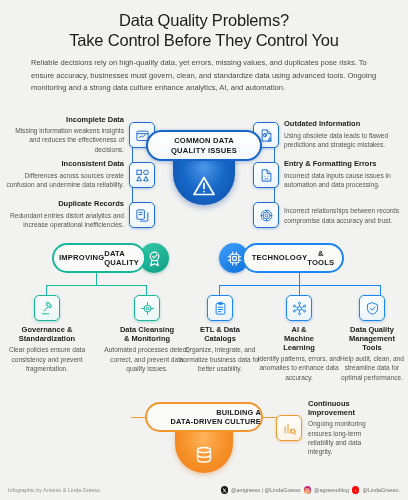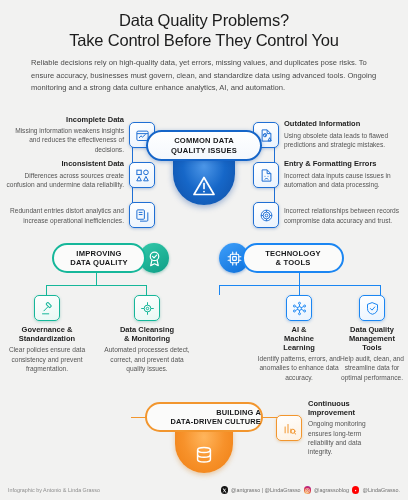--- a/index.html
+++ b/index.html
@@ -69,21 +69,21 @@
   #pillars { top:236px; height:150px; }
   .pill-head { position:absolute; display:flex; align-items:center; }
   .pill-badge {
     width:30px; height:30px; border-radius:50%;
     display:flex; align-items:center; justify-content:center;
     flex:none;
   }
   .pill-label {
     height:30px; border-radius:16px;
     background:#fbfbfa; border:2.2px solid;
-    display:flex; flex-direction:column; align-items:center; justify-content:center;
+    display:flex; flex-direction:row; align-items:center; justify-content:center;
     font-size:7.6px; font-weight:700; color:#17181a; line-height:1.24; letter-spacing:.2px;
     padding:0 9px; position:relative; z-index:2;
   }
   .teal  { border-color:#16b79a; }
   .blue  { border-color:#1b86f2;text-align:center; }
   .badge-teal { background:linear-gradient(150deg,#34c9aa,#0e9e86); box-shadow:0 1px 3px rgba(10,140,115,.4); }
   .badge-blue { background:linear-gradient(150deg,#3fa0fb,#0d6fd8); box-shadow:0 1px 3px rgba(10,90,190,.4); }
   .pill-badge svg { width:17px; height:17px; }
 
   .leaf { position:absolute; width:86px; text-align:center; }
@@ -168,20 +168,21 @@
         <svg viewBox="0 0 24 24" fill="none" stroke="#1f6fd4" stroke-width="1.6">
           <rect x="3" y="3.5" width="7" height="7"></rect>
             <circle cx="17.5" cy="7" r="3.7"></circle>
           <polygon points="6.5 13.5 10.2 20.5 2.8 20.5"></polygon>
             <polygon points="17.5 13.5 21.2 20.5 13.8 20.5"></polygon>
         </svg>
       </div>
     </div>
     <div class="iss-row">
       <div class="iss-txt">
+        <div class="node-title">Duplicate Records</div>
         <div class="node-desc">Redundant entries distort analytics and increase operational inefficiencies.</div>
       </div>
       <div class="icon-box">
         <svg viewBox="0 0 24 24" fill="none" stroke="#1f6fd4" stroke-width="1.6">
           <rect x="3" y="3" width="12" height="15" rx="1.5"></rect>
           <path d="M8 21h11a1.5 1.5 0 0 0 1.5-1.5V7"></path>
           <path d="M6 7h6M6 10.5h6"></path>
         </svg>
       </div>
     </div>
@@ -306,20 +307,32 @@
       <span>TECHNOLOGY</span>
       <span>&amp; TOOLS</span>
     </div>
   </div>
   <div class="connector" style="background:#1b86f2; left:299px; top:37px; width:1.4px; height:12px;"></div>
   <div class="connector" style="background:#1b86f2; left:219px; top:49px; width:162px; height:1.4px;"></div>
   <div class="connector" style="background:#1b86f2; left:219px; top:49px; width:1.4px; height:10px;"></div>
   <div class="connector" style="background:#1b86f2; left:299px; top:49px; width:1.4px; height:10px;"></div>
   <div class="connector" style="background:#1b86f2; left:380px; top:49px; width:1.4px; height:10px;"></div>
 
+  <div class="leaf leaf-blue" style="left:177px; top:59px;">
+    <div class="icon-box">
+      <svg viewBox="0 0 24 24" fill="none" stroke="#1b86f2" stroke-width="1.6" stroke-linecap="round">
+        <rect x="5" y="4" width="14" height="17" rx="1.8"></rect>
+          <rect x="9" y="2.2" width="6" height="3.4" rx="1"></rect>
+        <path d="M8.5 10h7M8.5 13.5h7M8.5 17h4"></path>
+      </svg>
+    </div>
+    <div class="node-title">ETL &amp; Data</div>
+    <div class="node-title">Catalogs</div>
+    <div class="node-desc">Organize, integrate, and normalize business data for better usability.</div>
+  </div>
 
   <div class="leaf leaf-blue" style="left:257px; top:59px; width:84px;">
     <div class="icon-box">
       <svg viewBox="0 0 24 24" fill="none" stroke="#1b86f2" stroke-width="1.5">
         <circle cx="12" cy="12" r="3"></circle>
         <circle cx="12" cy="3.6" r="1.6"></circle>
           <circle cx="12" cy="20.4" r="1.6"></circle>
         <circle cx="3.8" cy="8" r="1.6"></circle>
           <circle cx="20.2" cy="8" r="1.6"></circle>
         <circle cx="3.8" cy="16" r="1.6"></circle>

